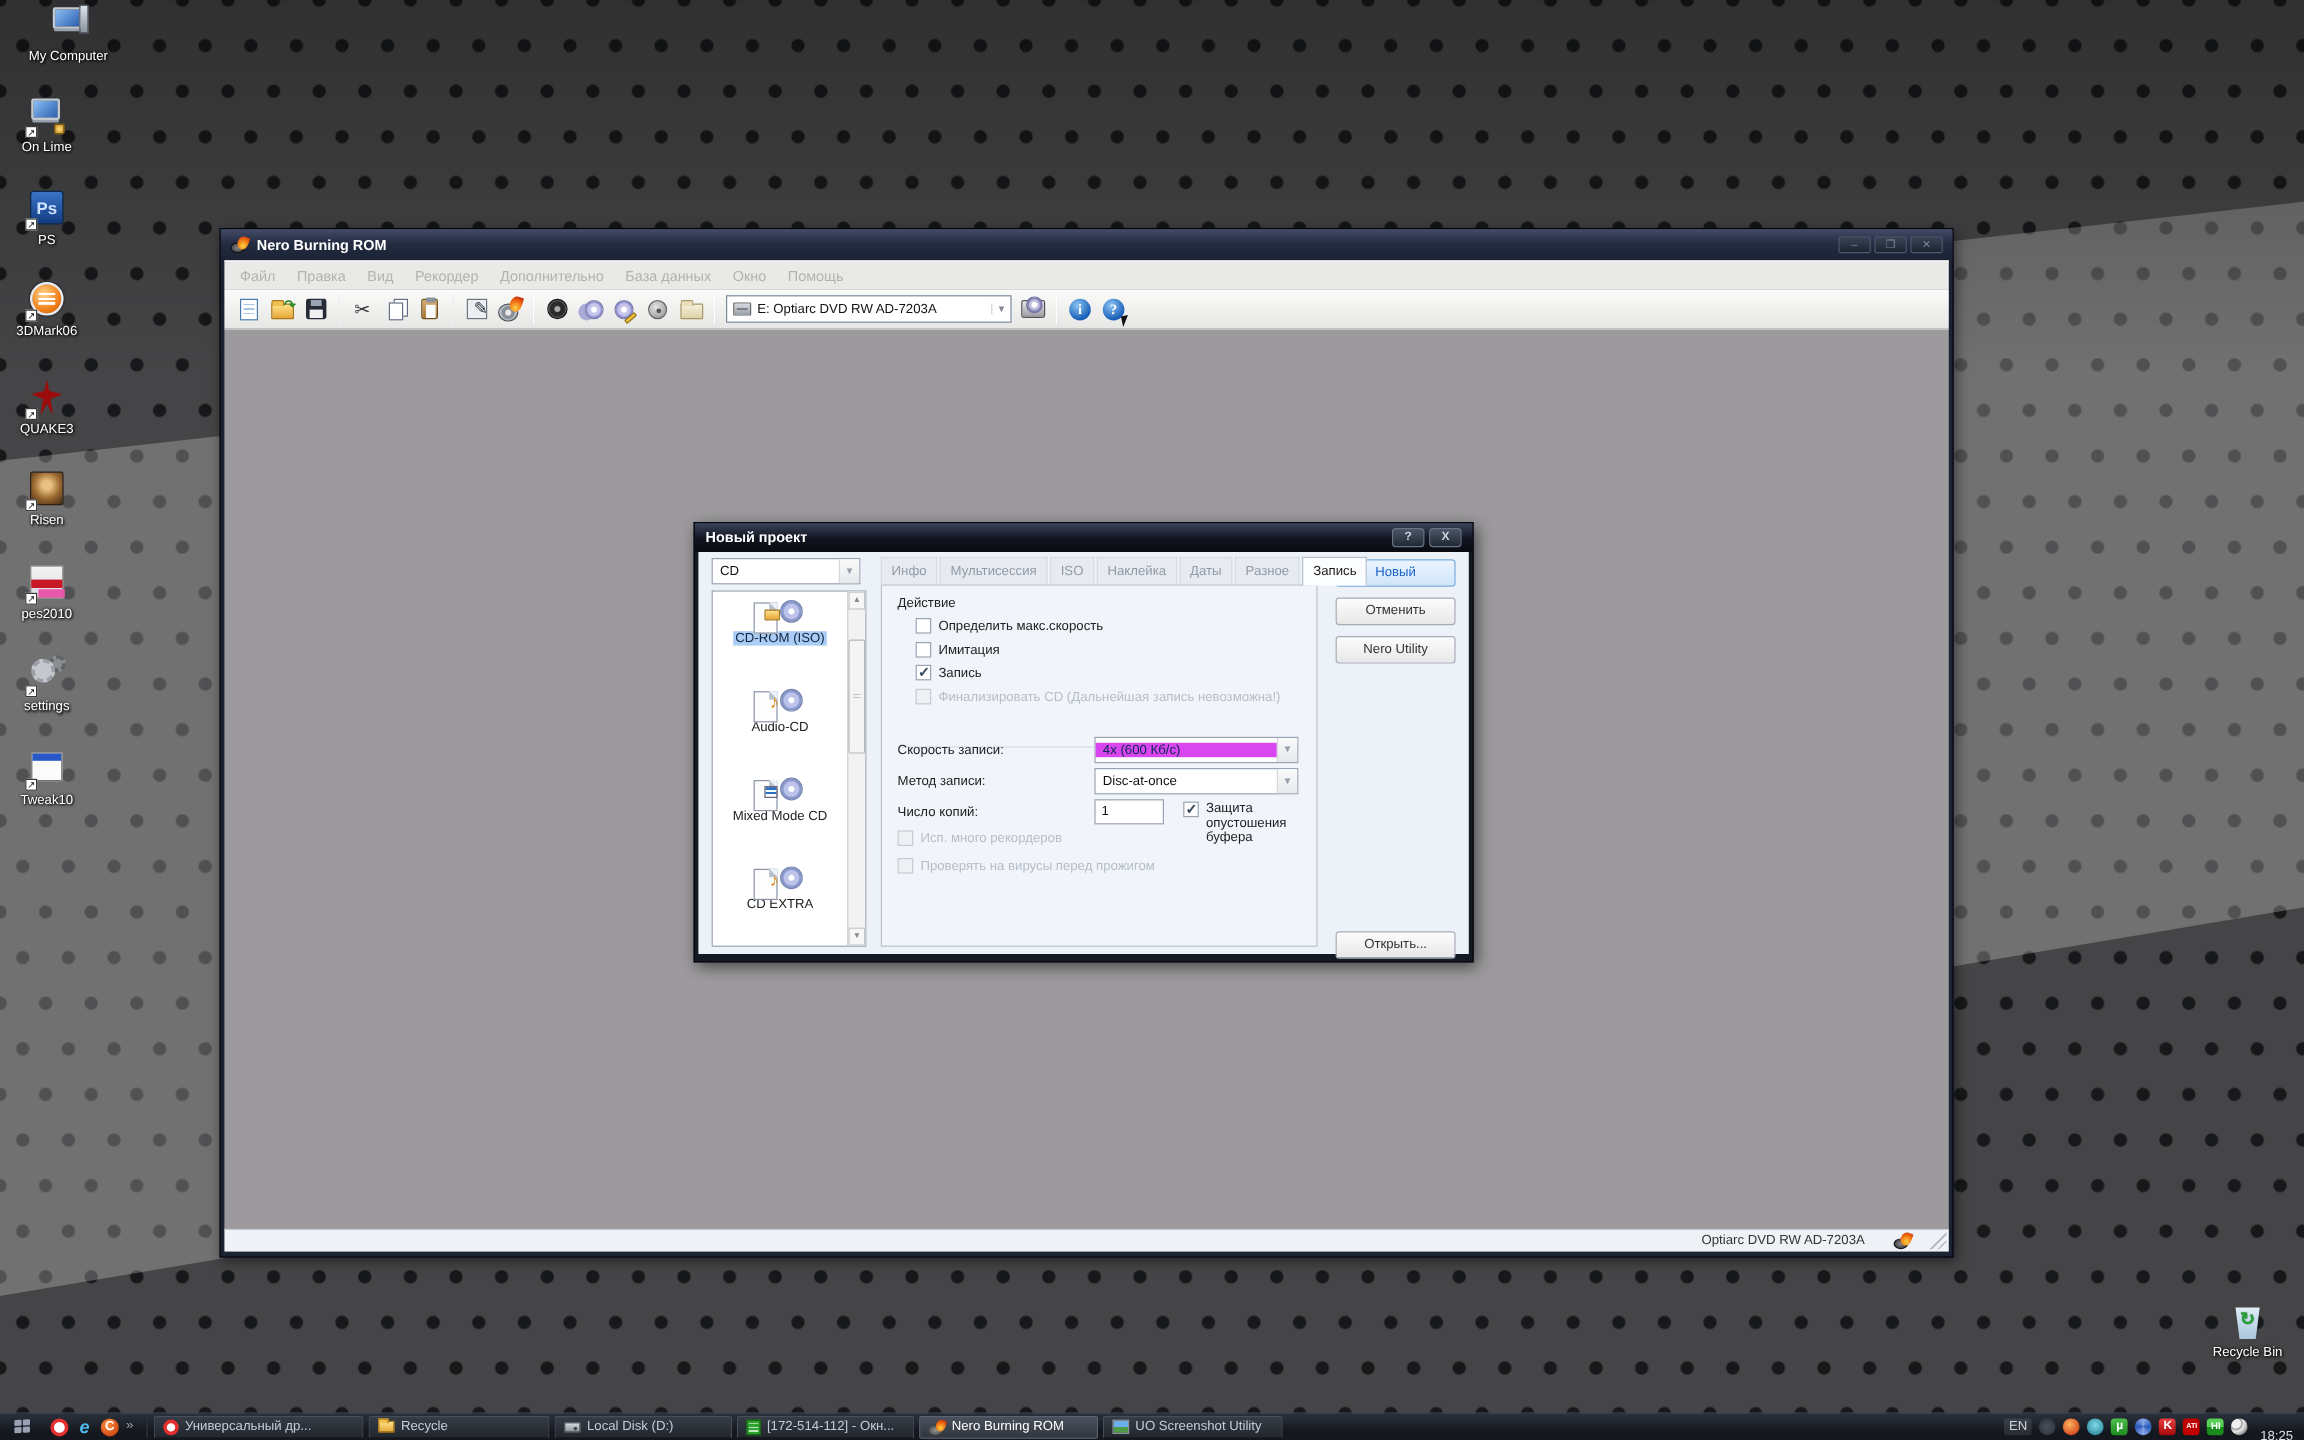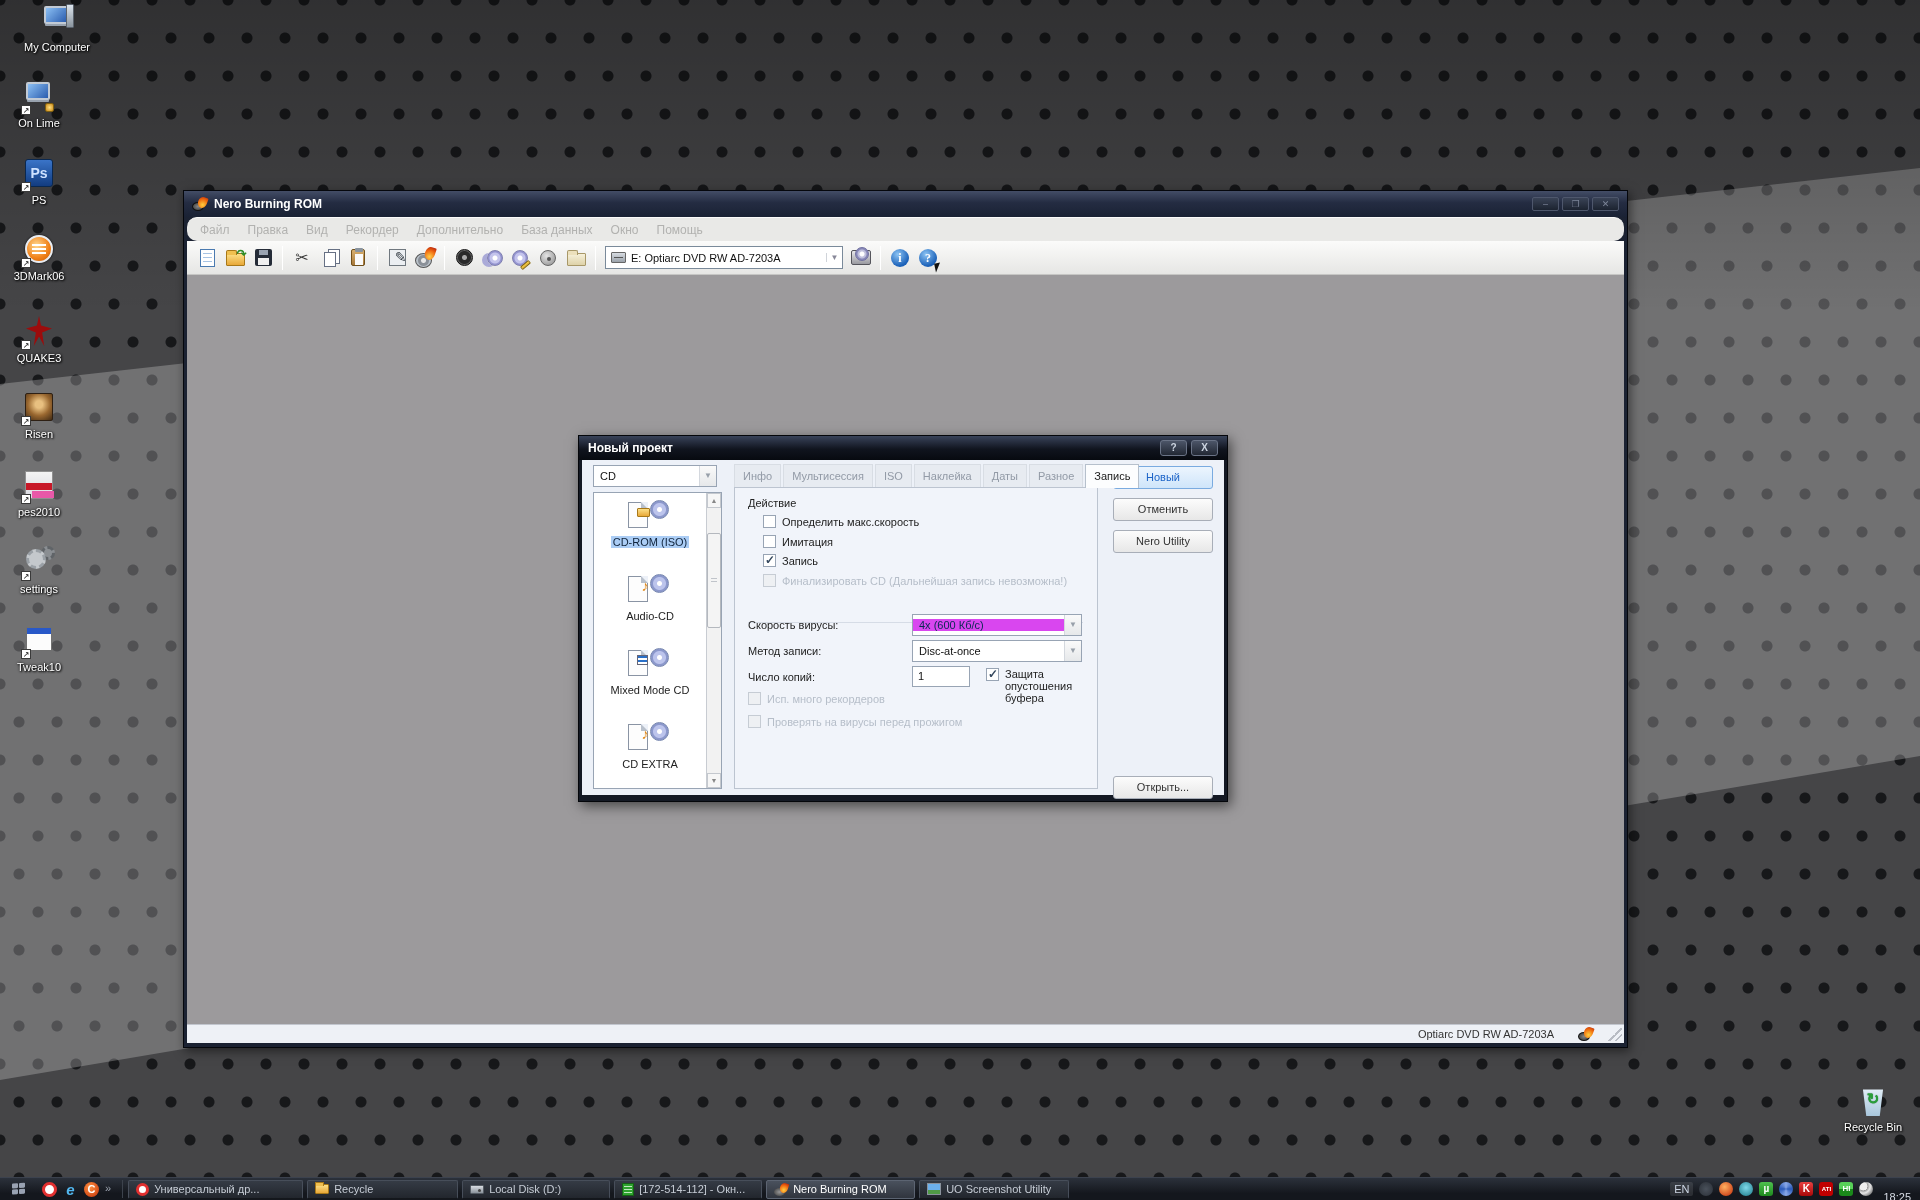--- a/index.html
+++ b/index.html
@@ -62,21 +62,21 @@
   }
   .titlebar { height:26px; margin:0 -3px; padding:0 8px; display:flex; align-items:center;
     background:linear-gradient(#434d66,#242c42 45%,#1a2234); color:#fff; font-size:12px; font-weight:bold; }
   .flame-ic { position:relative; width:16px; height:14px; margin-right:6px; }
   .flame-ic .disc { position:absolute; left:0; bottom:0; width:12px; height:9px; background:radial-gradient(#888,#333); border-radius:50%; border:1px solid #111; }
   .flame-ic .fl { position:absolute; right:1px; top:0; width:9px; height:11px; background:radial-gradient(circle at 60% 70%, #ffd040, #f07010 55%, #c02808); border-radius:60% 10% 60% 60%; transform:rotate(20deg); }
   .win-btns { margin-left:auto; display:flex; gap:3px; }
   .win-btn { width:27px; height:14px; background:linear-gradient(#3a4356,#1c2330); border:1px solid #4e576c; border-radius:2px;
     color:#7d8699; font-size:9px; line-height:12px; text-align:center; font-weight:normal; }
 
-  .menubar { height:24px; background:#e9e9e7; border-top:1px solid #fbfbfa; display:flex; align-items:center; padding:0 4px;border-radius:10px; }
+  .menubar { height:24px; background:#e9e9e7; border-top:1px solid #fbfbfa; display:flex; align-items:center; padding:0 4px; }
   .menu-item { padding:0 9px; font-size:12px; color:#b2b2b0; }
 
   .toolbar { height:34px; background:linear-gradient(#fbfbfa,#e6e6e4); border-bottom:1px solid #c6c6c4; display:flex; align-items:center; padding:0 6px; }
   .tsep { width:1px; height:24px; background:#c8c8c6; border-right:1px solid #fff; margin:0 5px; }
   .tbi { width:28px; height:28px; position:relative; display:flex; align-items:center; justify-content:center; }
   .g-page { position:relative; width:15px; height:18px; background:#fff; border:1px solid #4a7ab0; }
   .g-page::after { content:""; position:absolute; left:2px; top:3px; right:2px; height:10px;
     background:repeating-linear-gradient(#a8c4e4 0 1px, rgba(0,0,0,0) 1px 4px); }
   .g-folder { position:relative; width:19px; height:13px; background:linear-gradient(#fce088,#e8a838); border:1px solid #a87818; border-radius:1px; margin-top:4px; }
   .g-folder::before { content:""; position:absolute; left:-1px; top:-4px; width:9px; height:4px; background:#f0c050; border:1px solid #a87818; border-bottom:none; border-radius:2px 2px 0 0; }
@@ -135,21 +135,21 @@
   .dlg-body { position:relative; flex:1; background:#edf1f8; }
 
   .combo { display:flex; align-items:center; height:22px; background:#fff; border:1px solid #98a4b4; font-size:11px; color:#111; }
   .combo .c-val { flex:1; padding:0 6px; }
   .combo .c-arr { width:17px; text-align:center; font-size:8px; color:#98a0aa; border-left:1px solid #d4d8de; background:linear-gradient(#fafafa,#e6e8ea); line-height:20px; }
   .cd-combo { position:absolute; left:11px; top:5px; width:124px; }
 
   .complist { position:absolute; left:11px; top:32px; width:129px; height:297px; background:#fff; border:1px solid #98a4b4; }
   .cl-inner { position:absolute; left:0; top:0; right:15px; bottom:0; overflow:hidden; text-align:center; }
   .cl-item { padding-top:9px; height:74px; }
-  .cl-label { display:inline-block; font-size:11px; color:#222; padding:0 2px; margin-top:16px; }
+  .cl-label { display:inline-block; font-size:11px; color:#222; padding:0 2px; margin-top:6px; }
   .cl-item.sel .cl-label { background:#abcdf5; color:#10243c; }
   .li-art { position:relative; width:34px; height:34px; margin:0 auto; }
   .li-page { position:absolute; right:2px; top:0; width:20px; height:26px; background:#fdfdfd; border:1px solid #8a94a4; }
   .li-page::before { content:""; position:absolute; right:-1px; top:-1px; border-style:solid; border-width:0 7px 7px 0; border-color:rgba(0,0,0,0) #edf1f8 #b8c0cc rgba(0,0,0,0); }
   .li-cd { position:absolute; left:0; bottom:0; width:19px; height:19px; border-radius:50%; background:radial-gradient(circle, #fff 2px, #bcc4ec 3px 6px, #8c98cc 7px); border:1px solid #7888b0; }
   .li-acc-folder { position:absolute; right:0px; bottom:2px; width:13px; height:9px; background:linear-gradient(#fce088,#e8a838); border:1px solid #a87818; border-radius:1px; }
   .li-acc-note { position:absolute; right:1px; bottom:-1px; font-size:15px; color:#e08818; font-weight:bold; }
   .li-acc-lines { position:absolute; right:2px; bottom:2px; width:11px; height:10px; background:repeating-linear-gradient(#2a70c8 0 2px, #fff 2px 4px); border:1px solid #667; }
   .cl-scroll { position:absolute; right:0; top:0; width:15px; height:100%; background:#f2f2f2; border-left:1px solid #c8ccd2; }
   .cl-sbtn { height:15px; background:#f6f6f6; border:1px solid #c4c8ce; font-size:7px; color:#888; text-align:center; line-height:13px; }
@@ -475,21 +475,21 @@
           <span class="cb ck"></span>
           <span>Запись</span>
         </div>
         <div class="cbrow dis" style="left:28px; top:86px;">
           <span class="cb"></span>
           <span>Финализировать CD (Дальнейшая запись невозможна!)</span>
         </div>
 
         <div class="hsep"></div>
 
-        <div class="frow-label" style="top:131px;">Скорость вирусы:</div>
+        <div class="frow-label" style="top:131px;">Скорость записи:</div>
         <div class="combo fcombo hl" style="top:126px;">
           <span class="c-val">4x (600 Кб/с)</span>
           <span class="c-arr">▼</span>
         </div>
 
         <div class="frow-label" style="top:157px;">Метод записи:</div>
         <div class="combo fcombo" style="top:152px;">
           <span class="c-val">Disc-at-once</span>
           <span class="c-arr">▼</span>
         </div>

